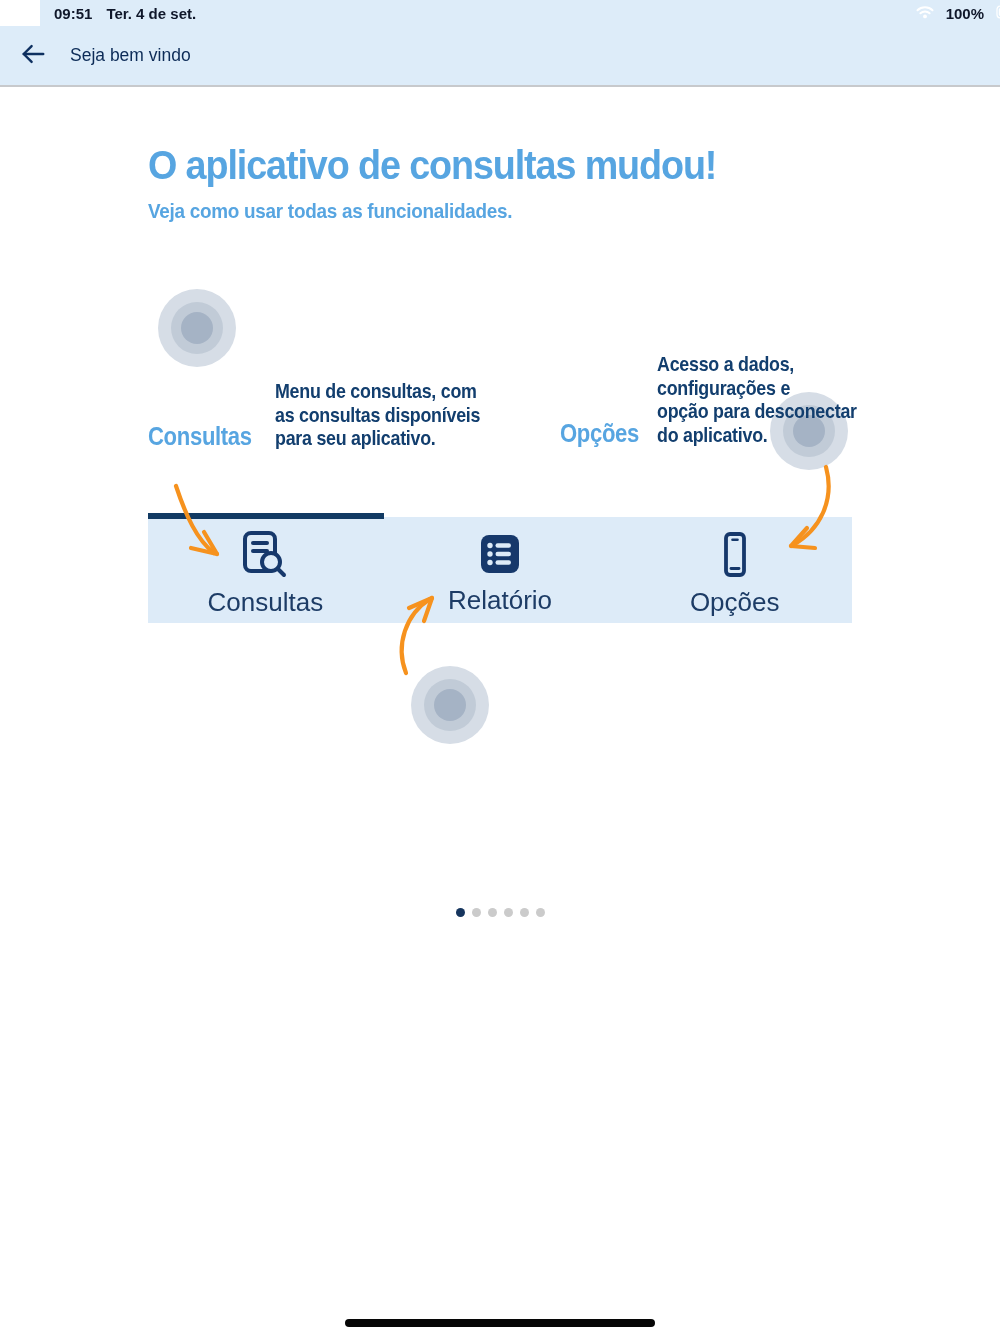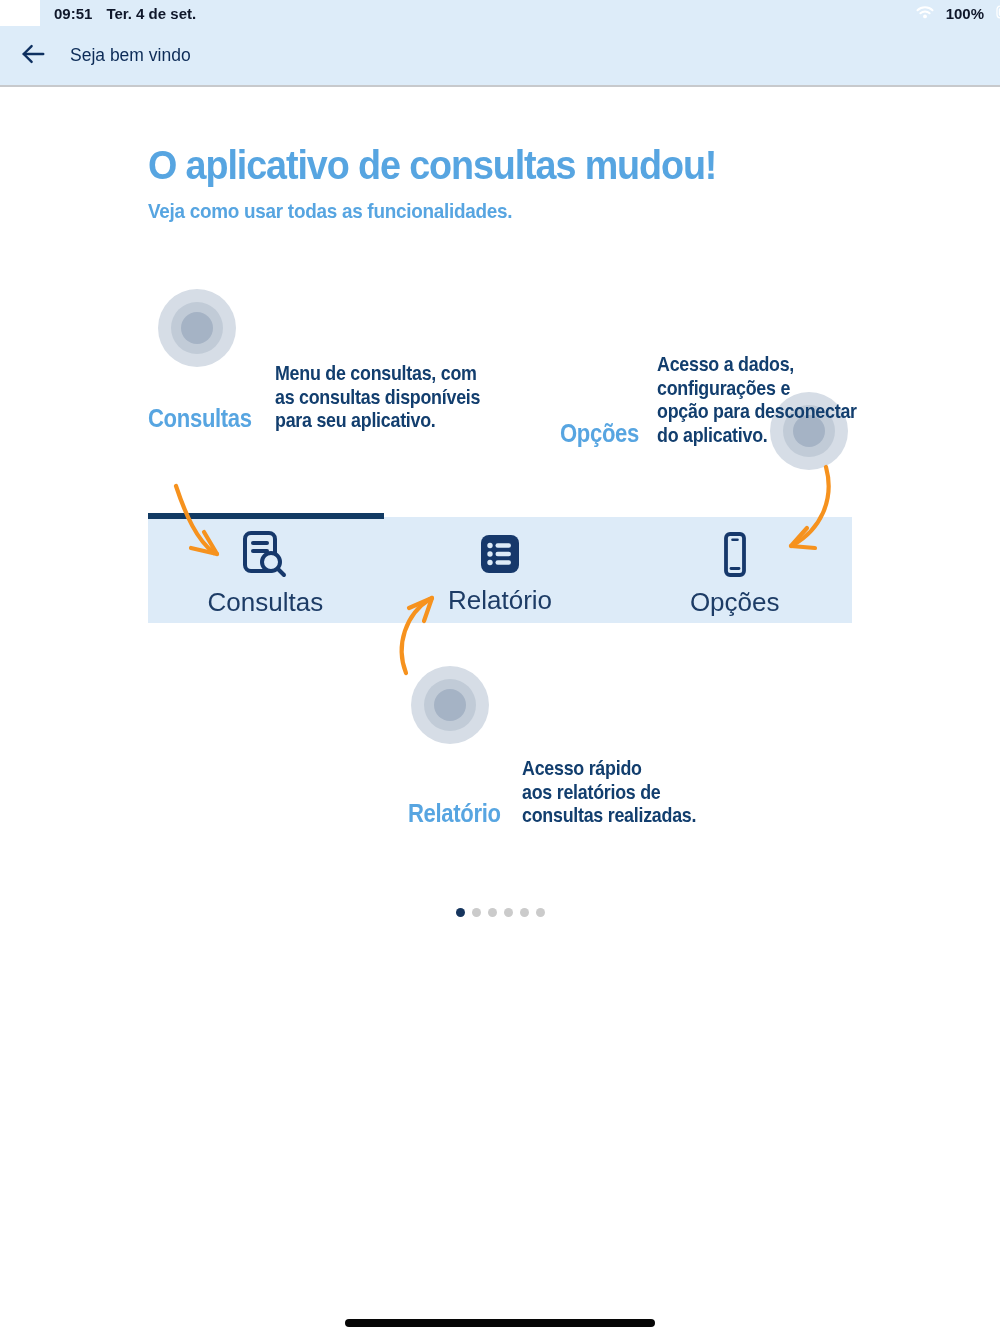--- a/index.html
+++ b/index.html
@@ -33,21 +33,21 @@
   .spot .inner { width:32px; height:32px; border-radius:50%; background:#a5b3c5; }
   .spot-consultas { left:158px; top:289px; }
   .spot-opcoes   { left:770px; top:392px; }
   .spot-relatorio{ left:411px; top:666px; }
 
   
   .callout { position:absolute; }
   .callout-title { color:#57a5e1; font-size:26px; letter-spacing:-0.4px; transform:scaleX(0.85); }
   .callout-desc { margin-top:3px; color:#123e6e; font-size:21px; line-height:23.5px;
     letter-spacing:-0.3px; transform:scaleX(0.85); white-space:pre-line; }
-  .callout-consultas { left:148px; top:358px; }
+  .callout-consultas { left:148px; top:376px; }
   .callout-opcoes    { left:560px; top:349px; }
   .callout-relatorio { left:408px; top:753px; }
 
   
   .tabbar { position:absolute; left:148px; top:517px; width:704px; height:106px; background:#ddebf8;
     display:flex; }
   .tabbar .active-line { position:absolute; left:0; top:-4px; width:236px; height:6px; background:#123a63; }
   .tab { flex:1; display:flex; flex-direction:column; align-items:center; justify-content:flex-start;
     padding-top:13px; }
   .tab-label { margin-top:3px; font-size:26px; color:#1d3c66; }
@@ -130,26 +130,20 @@
     <div class="callout-desc cond">Menu de consultas, com
 as consultas disponíveis
 para seu aplicativo.</div>
   </div>
   <div class="callout callout-opcoes">
     <div class="callout-title cond">Opções</div>
     <div class="callout-desc cond">Acesso a dados,
 configurações e
 opção para desconectar
 do aplicativo.</div>
-  </div>
-  <div class="callout callout-relatorio">
-    <div class="callout-title cond">Relatório</div>
-    <div class="callout-desc cond">Acesso rápido
-aos relatórios de
-consultas realizadas.</div>
   </div>
 
   <div class="tabbar">
     <div class="active-line"></div>
 
     <div class="tab">
       <span>
         <svg width="52" height="50" viewBox="0 0 52 50" fill="none">
           <rect x="6" y="3" width="30" height="38" rx="6" stroke="#16386b" stroke-width="4"></rect>
           <path d="M14 13 H28" stroke="#16386b" stroke-width="4" stroke-linecap="round"></path>

